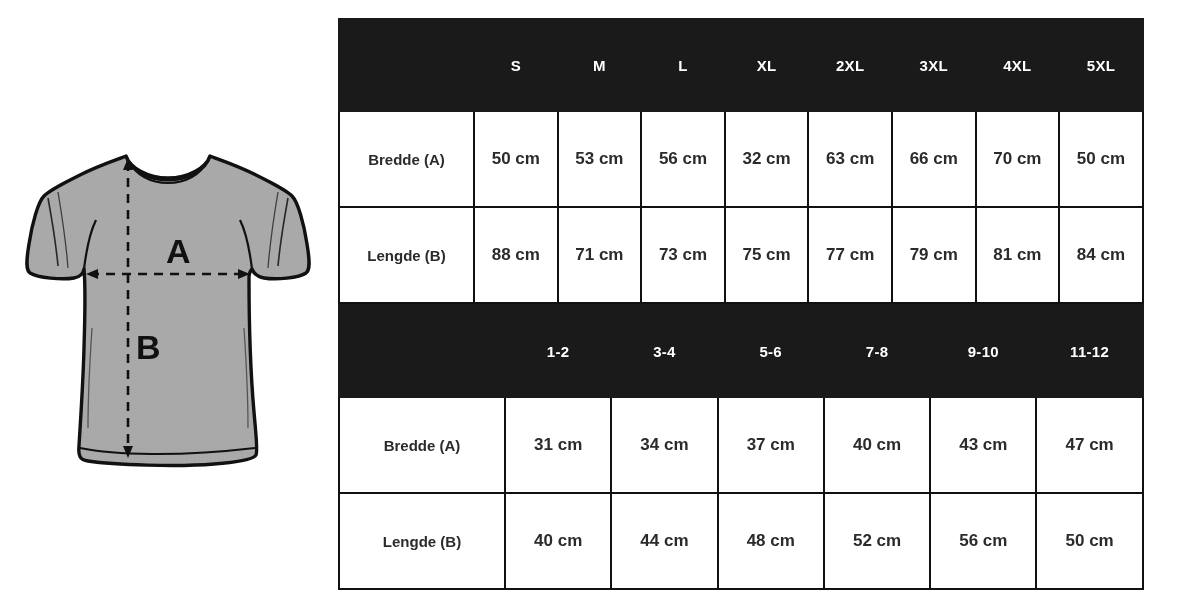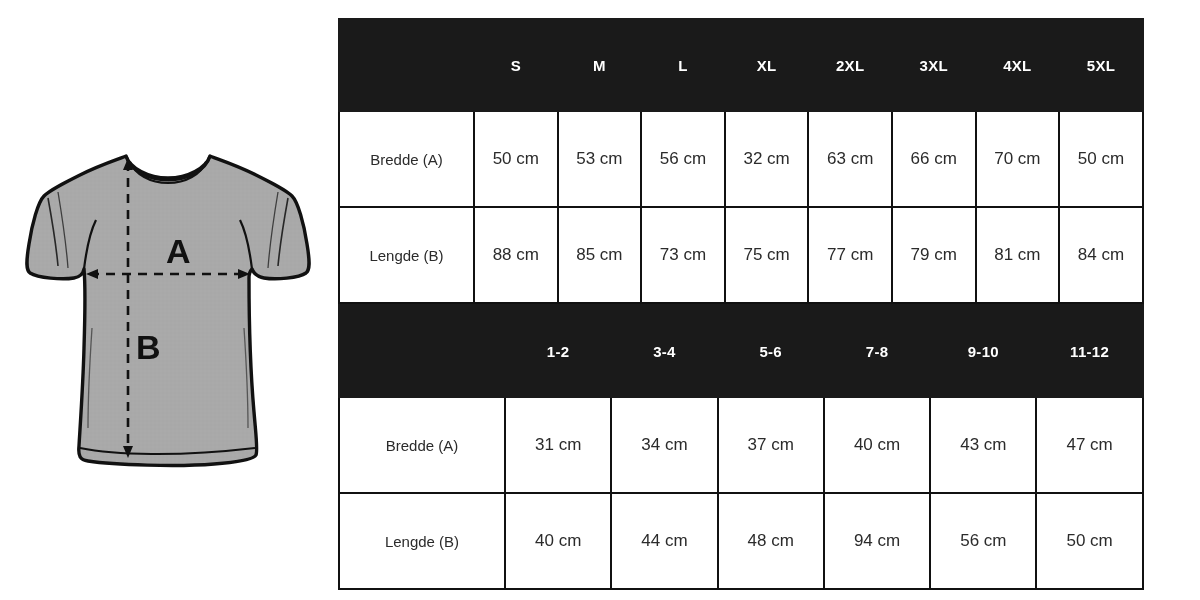--- a/index.html
+++ b/index.html
@@ -60,21 +60,21 @@
   }
   table.size-table + table.size-table {
     margin-top: 0;
   }
   table.size-table td,
   table.size-table th {
     border: 2px solid #111111;
     padding: 0;
     text-align: center;
     vertical-align: middle;
-    font-weight: 400;
+    font-weight: 700;
   }
   
   .size-table thead th {
     background: #1a1a1a;
     color: #ffffff;
     font-weight: 700;
     font-size: 15px;
     letter-spacing: 0.3px;
     height: 90px;
     border-color: #1a1a1a;
@@ -215,21 +215,21 @@
           <td>56 cm</td>
           <td>32 cm</td>
           <td>63 cm</td>
           <td>66 cm</td>
           <td>70 cm</td>
           <td>50 cm</td>
         </tr>
         <tr>
           <td class="row-label">Lengde (B)</td>
           <td>88 cm</td>
-          <td>85 cm</td>
+          <td>71 cm</td>
           <td>73 cm</td>
           <td>75 cm</td>
           <td>77 cm</td>
           <td>79 cm</td>
           <td>81 cm</td>
           <td>84 cm</td>
         </tr>
       </tbody>
     </table>
 
@@ -262,21 +262,21 @@
           <td>37 cm</td>
           <td>40 cm</td>
           <td>43 cm</td>
           <td>47 cm</td>
         </tr>
         <tr>
           <td class="row-label">Lengde (B)</td>
           <td>40 cm</td>
           <td>44 cm</td>
           <td>48 cm</td>
-          <td>94 cm</td>
+          <td>52 cm</td>
           <td>56 cm</td>
           <td>50 cm</td>
         </tr>
       </tbody>
     </table>
 
   </div>
 </div>
 
 </body></html>

